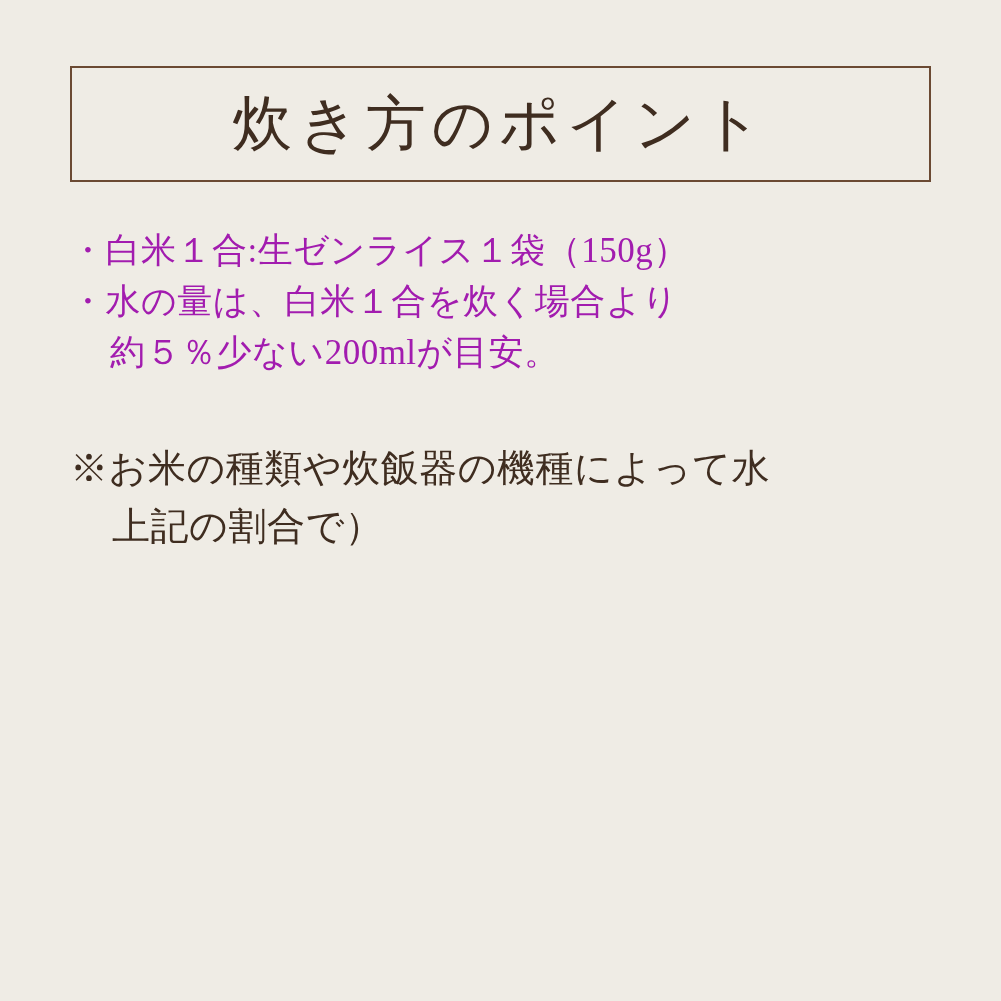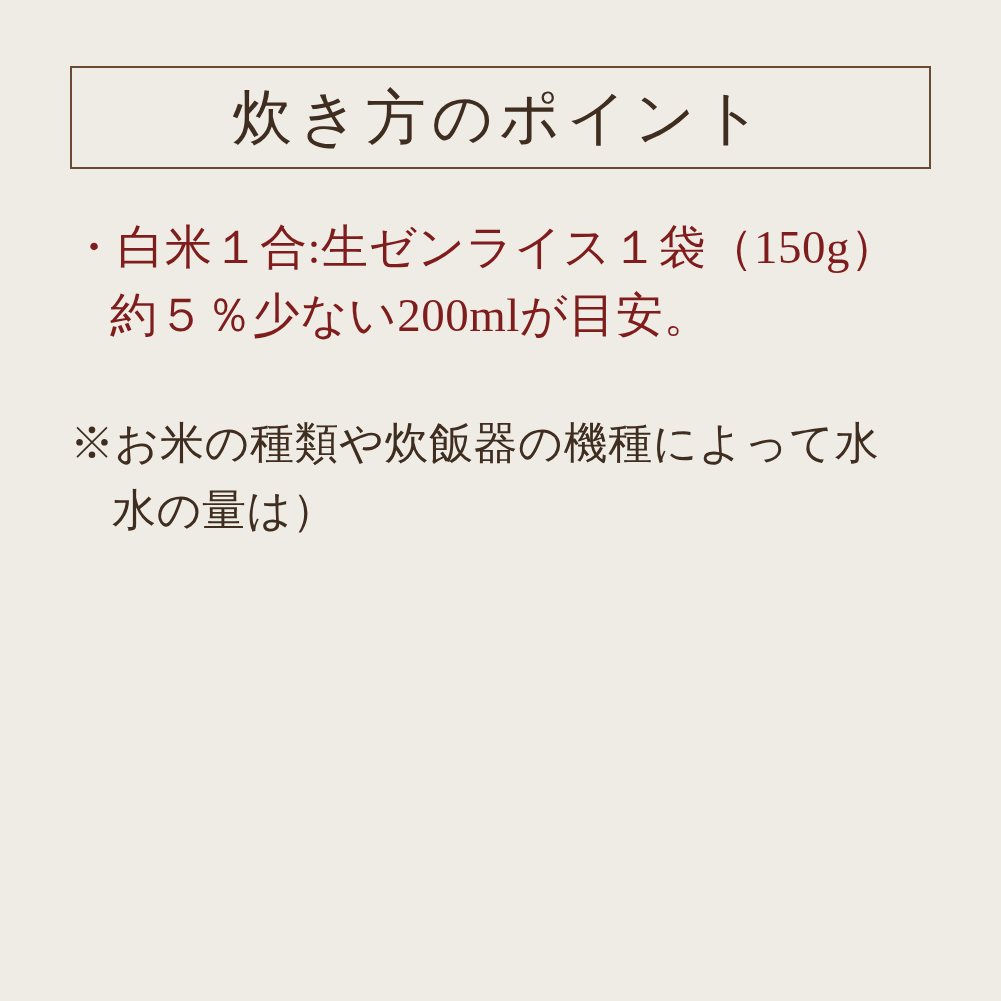--- a/index.html
+++ b/index.html
@@ -17,74 +17,75 @@
   .page {
     position: relative;
     width: 1001px;
     height: 1001px;
     box-sizing: border-box;
     padding: 0 70px;
     background: #efece5;
   }
   .title-box {
     margin-top: 66px;
-    height: 103px;
+    height: 116px;
     border: 2px solid #6b4a33;
     display: flex;
     align-items: center;
     justify-content: center;
     box-sizing: border-box;
   }
   .title-text {
     font-size: 60px;
     letter-spacing: 6px;
     color: #3f2d20;
     line-height: 1;
     font-family: "Liberation Serif", "DejaVu Serif", serif;
   }
   .bullets {
     margin-top: 44px;
   }
   .bullet-line {
-    font-size: 47px;
+    font-size: 35px;
     line-height: 1.45;
-    color: #7f1d1d;
+    color: #a21caf;
     white-space: nowrap;
     letter-spacing: 0.5px;
   }
   .bullet-line.indent {
     padding-left: 40px;
     font-family: Liberation Serif, serif;
   }
   .notes {
     margin-top: 62px;
   }
   .note-line {
-    font-size: 44px;
+    font-size: 38px;
     line-height: 1.52;
     color: #3f2d20;
     white-space: nowrap;
     letter-spacing: 0.5px;
   }
   .note-line.indent {
     padding-left: 42px;
   }
 </style>
 </head>
 <body>
 
 <div class="page">
 
   <div class="title-box">
     <div class="title-text">炊き方のポイント</div>
   </div>
 
   <div class="bullets">
     <div class="bullet-line">・白米１合:生ゼンライス１袋（150g）</div>
+    <div class="bullet-line">・水の量は、白米１合を炊く場合より</div>
     <div class="bullet-line indent">約５％少ない200mlが目安。</div>
   </div>
 
   <div class="notes">
     <div class="note-line">※お米の種類や炊飯器の機種によって水</div>
-    <div class="note-line indent">水の量は）</div>
+    <div class="note-line indent">上記の割合で）</div>
   </div>
 
 </div>
 
 </body></html>

